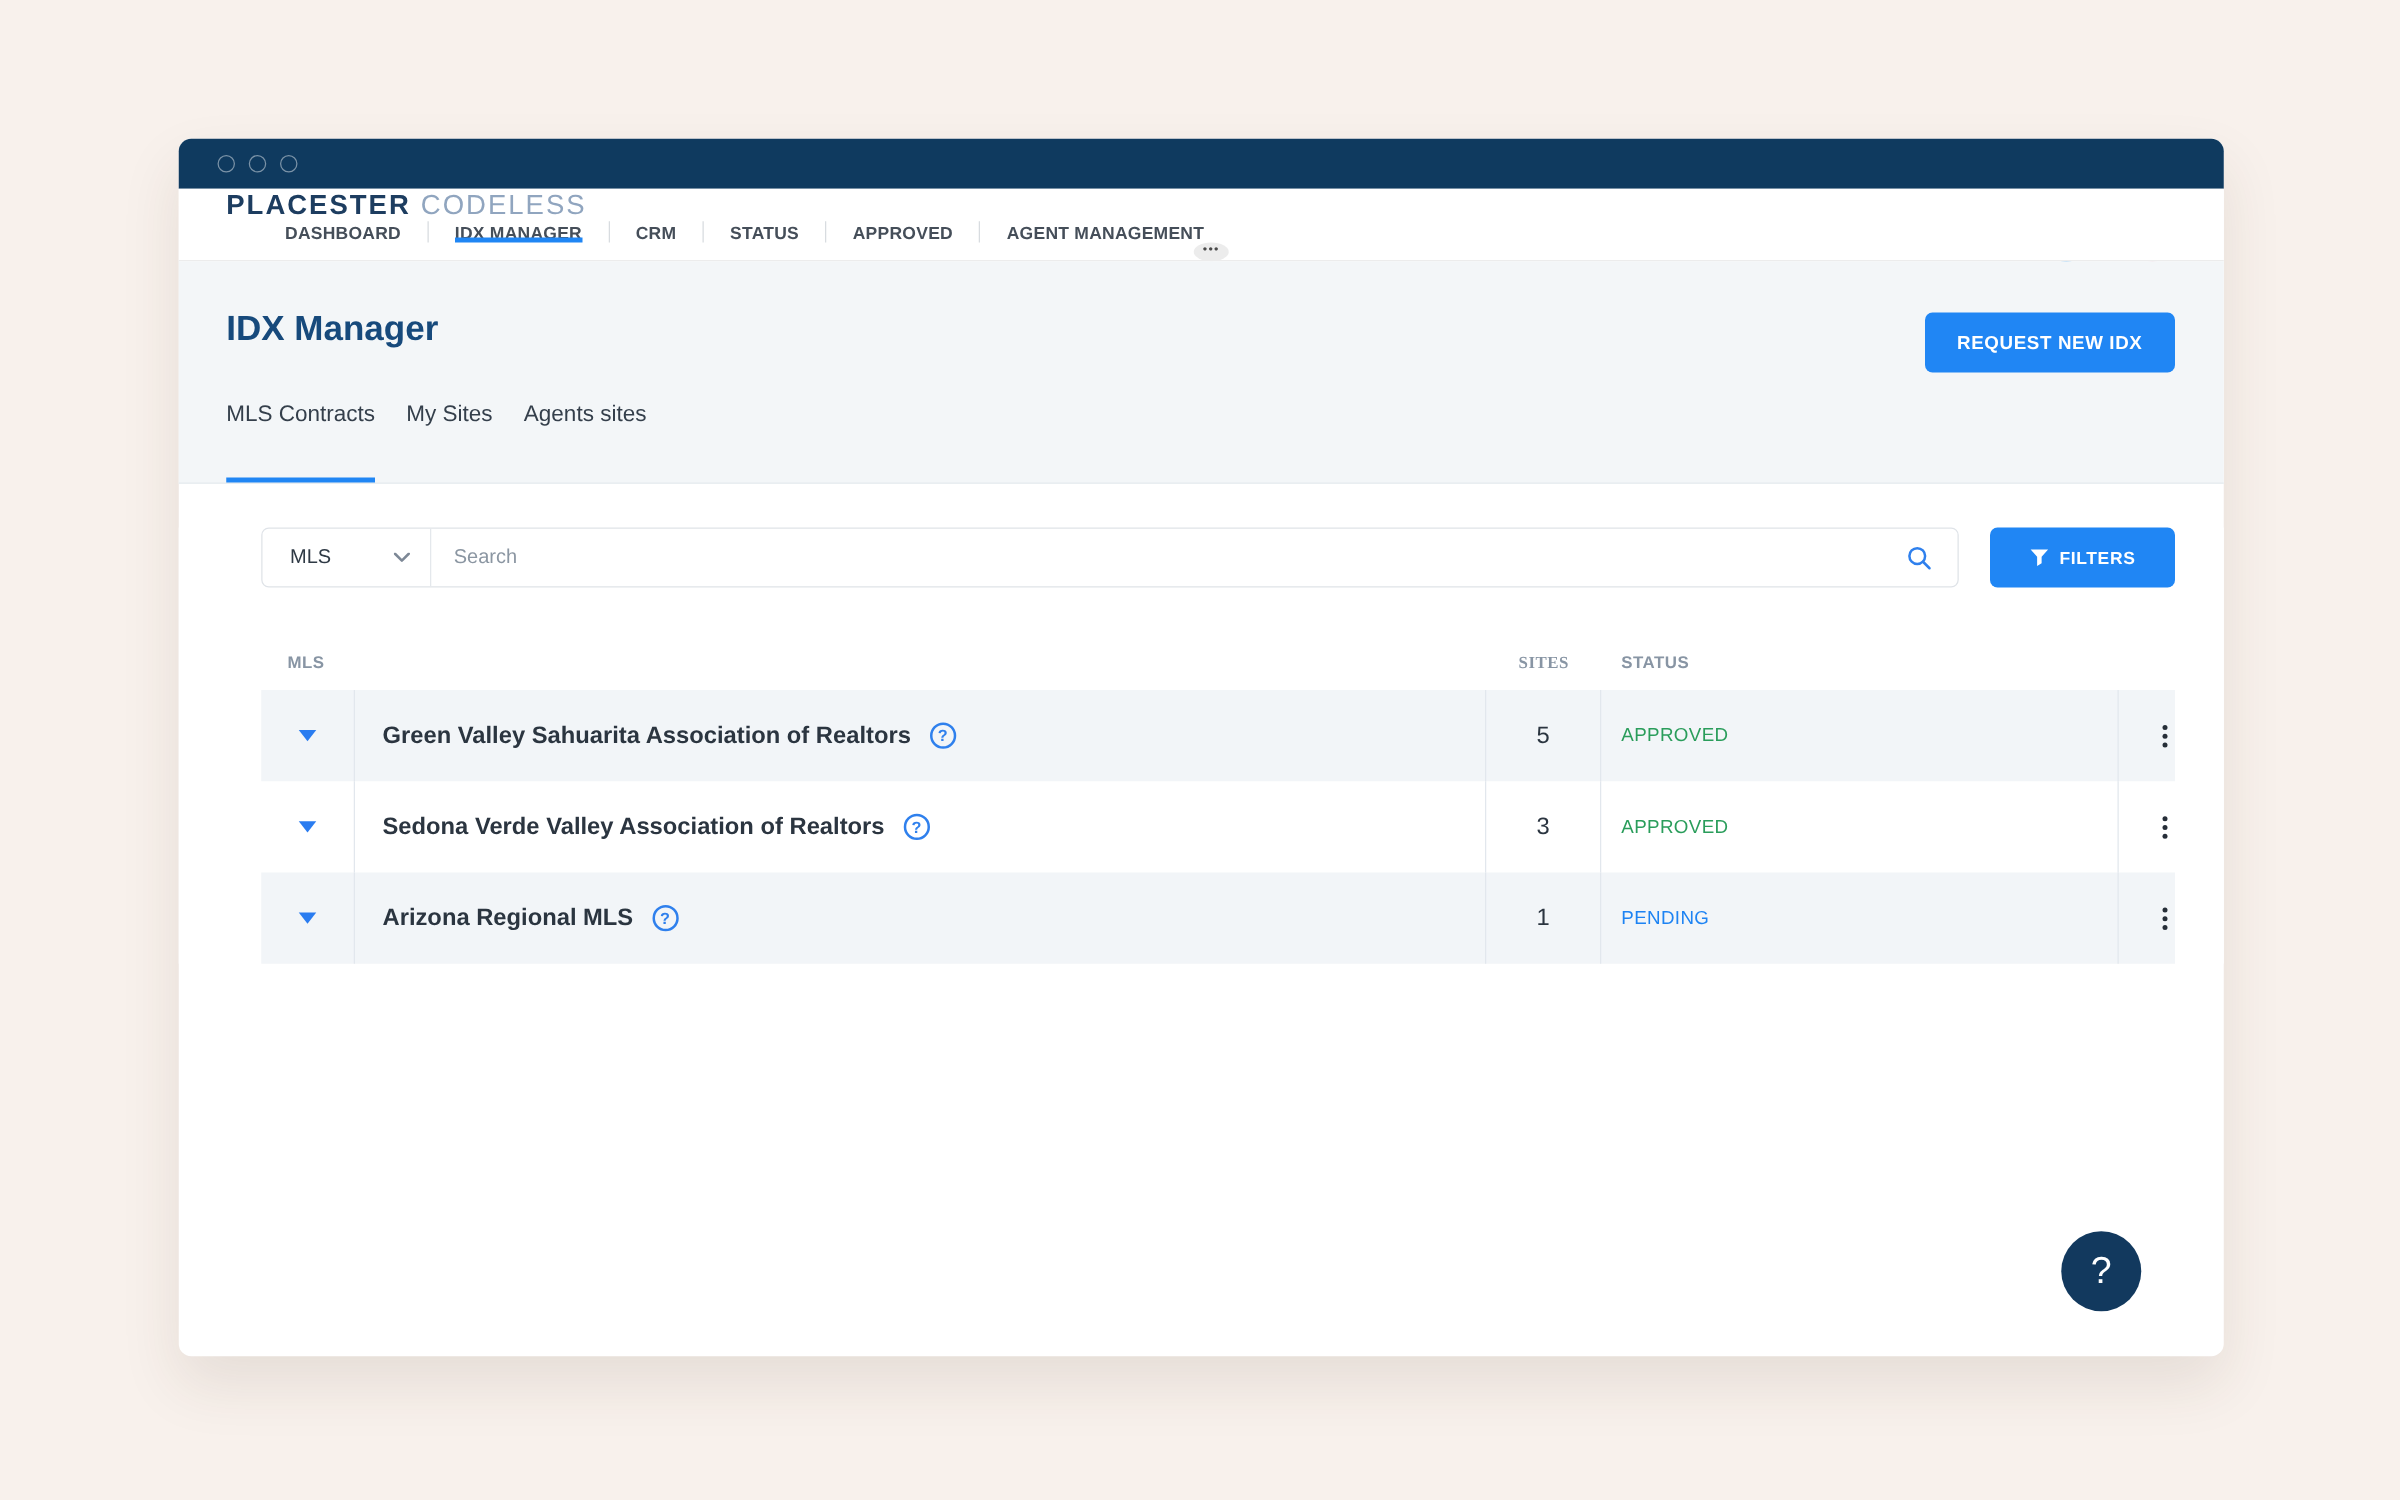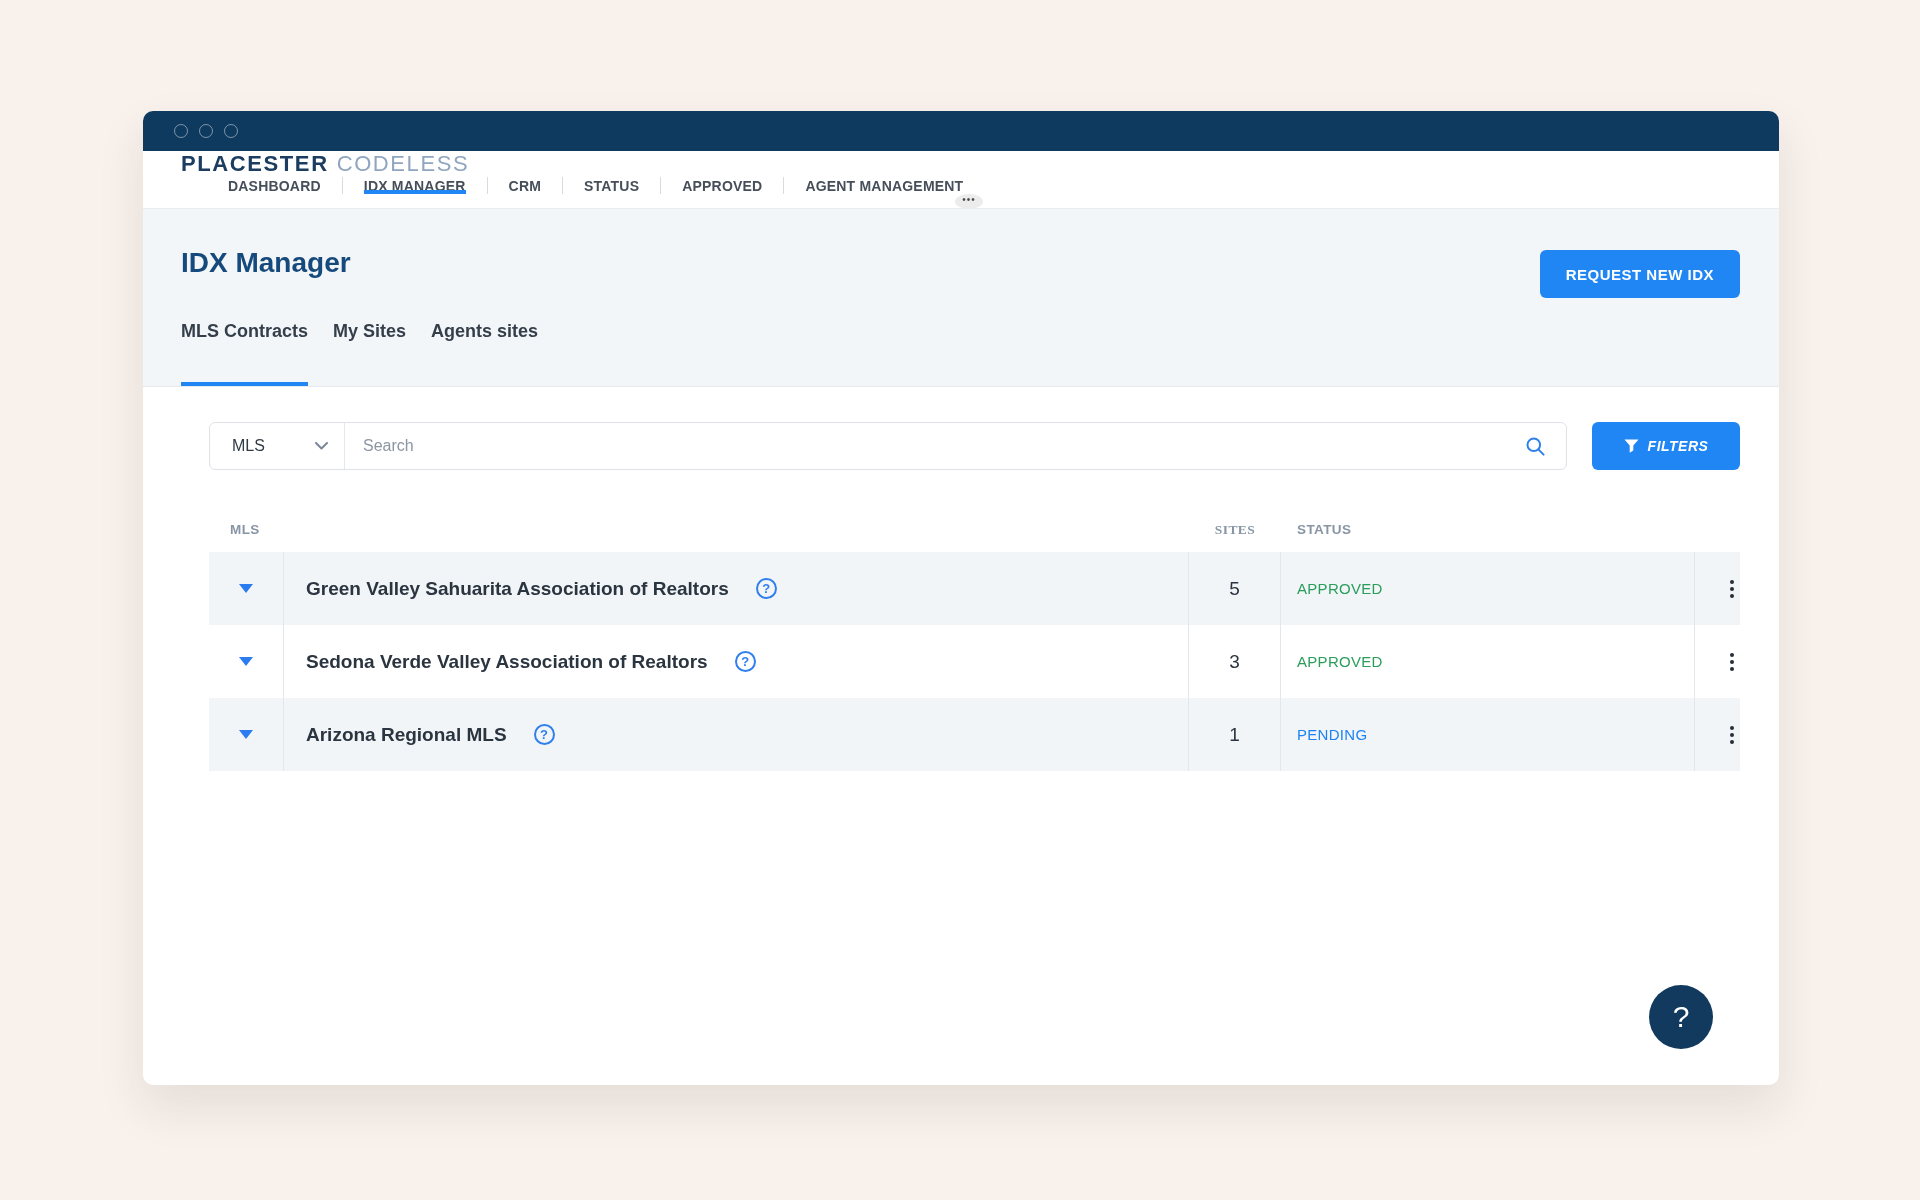--- a/index.html
+++ b/index.html
@@ -34,50 +34,50 @@
   .v-div { width:1px; height:22px; background:#dcdfe3; }
   .avatar { width:38px; height:38px; border-radius:50%; overflow:hidden; flex:none; cursor:pointer; }
 
   
   .page-header { height:178px; background:#f3f6f8; border-bottom:1px solid #e5eaee; position:relative; }
   .page-title { position:absolute; left:38px; top:38px; font-size:28px; font-weight:700; color:#174a7c; }
   .request-btn { position:absolute; right:39px; top:41px; height:48px; padding:0 26px; background:#2086f4; color:#fff;
                  font-size:15px; font-weight:700; letter-spacing:.5px; border:none; border-radius:6px; cursor:pointer;
                  font-family:inherit; }
   .tabs { position:absolute; left:38px; top:112px; bottom:0; display:flex; gap:25px; }
-  .tab { font-size:18px; color:#343f4b; cursor:pointer;font-weight:bold; }
+  .tab { font-size:18px; color:#343f4b; cursor:pointer; }
   .tab.active { box-shadow:inset 0 -4px 0 #2086f4; }
 
   
   .content { position:relative; background:#fff;padding-left:28px; }
   .search-row { display:flex; margin:35px 39px 0 38px; height:48px; }
   .search-box { flex:1; display:flex; align-items:center; border:1px solid #dfe3e8; border-radius:6px; background:#fff; }
   .scope { width:135px; height:100%; display:flex; align-items:center; justify-content:space-between;
            padding:0 16px 0 22px; border-right:1px solid #e4e8ec; font-size:16px; color:#2f3a45; cursor:pointer; }
   .search-input { flex:1; border:none; outline:none; font-size:16px; color:#333; padding:0 18px; background:transparent; font-family:inherit; }
   .search-input::placeholder { color:#8b96a2; }
   .search-icon-wrap { padding-right:20px; display:flex; align-items:center; cursor:pointer; }
   .filters-btn { width:148px; margin-left:25px; background:#2086f4; border:none; border-radius:6px; color:#fff;
                  font-weight:700; font-size:14px; letter-spacing:.5px; display:flex; align-items:center;
-                 justify-content:center; gap:9px; cursor:pointer; font-family:inherit;font-style:italic; }
+                 justify-content:center; gap:9px; cursor:pointer; font-family:inherit; }
 
   
   .table { margin:0 39px 0 38px; }
   .thead, .row { display:grid; grid-template-columns:75px 905px 92px 414px 73px; }
   .thead { margin-top:52px; padding-bottom:14px; font-size:13.5px; font-weight:700; color:#8895a4; letter-spacing:.4px; }
   .th-mls { padding-left:21px; }
   .th-sites { text-align:center;font-family:Liberation Serif, serif; }
   .th-status { padding-left:16px; }
   .row { height:73px; align-items:stretch; }
   .row:nth-child(odd) { background:#f2f5f8; }
   .cell { display:flex; align-items:center; }
   .c-arrow, .c-name, .c-sites, .c-status { border-right:1px solid #e2e7ed; }
   .c-arrow { justify-content:center; cursor:pointer; }
   .triangle { width:0; height:0; border-left:7px solid transparent; border-right:7px solid transparent; border-top:9px solid #2a7cf0; }
-  .c-name { padding-left:22px; gap:27px; }
+  .c-name { padding-left:22px; gap:15px; }
   .mls-name { font-size:19px; font-weight:600; color:#2b3540; }
   .q-icon { width:21px; height:21px; border:2px solid #2f80ed; border-radius:50%; color:#2f80ed; font-size:13px;
             font-weight:700; display:flex; align-items:center; justify-content:center; flex:none; cursor:pointer; }
   .c-sites { justify-content:center; font-size:19px; color:#2b3540; }
   .c-status { padding-left:16px; font-size:15px; font-weight:400; letter-spacing:.3px; }
   .c-kebab { justify-content:center; cursor:pointer; }
   .kebab { display:flex; flex-direction:column; gap:3px; }
   .kebab i { width:4px; height:4px; border-radius:50%; background:#262e38; }
 
   

